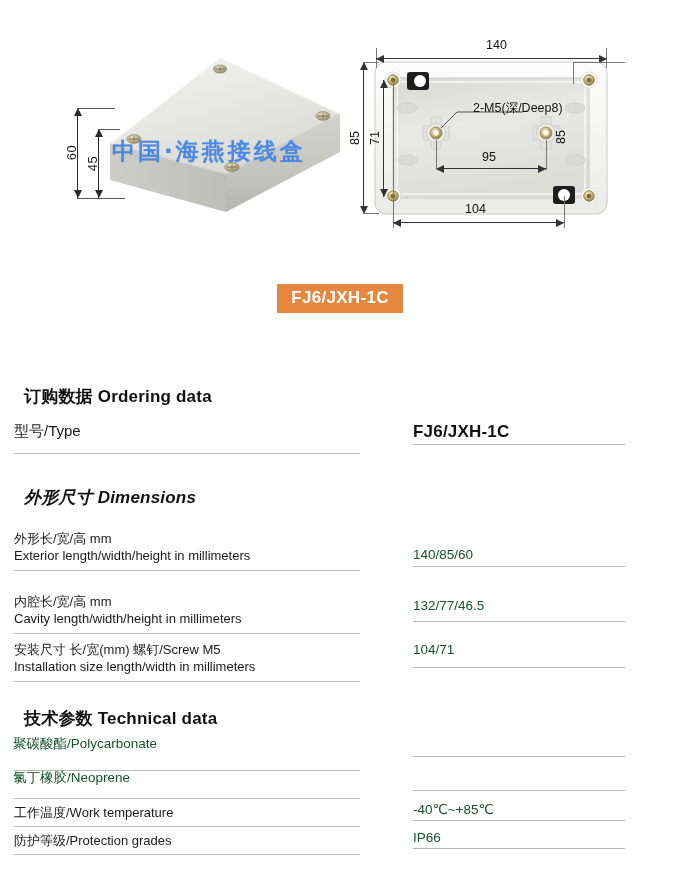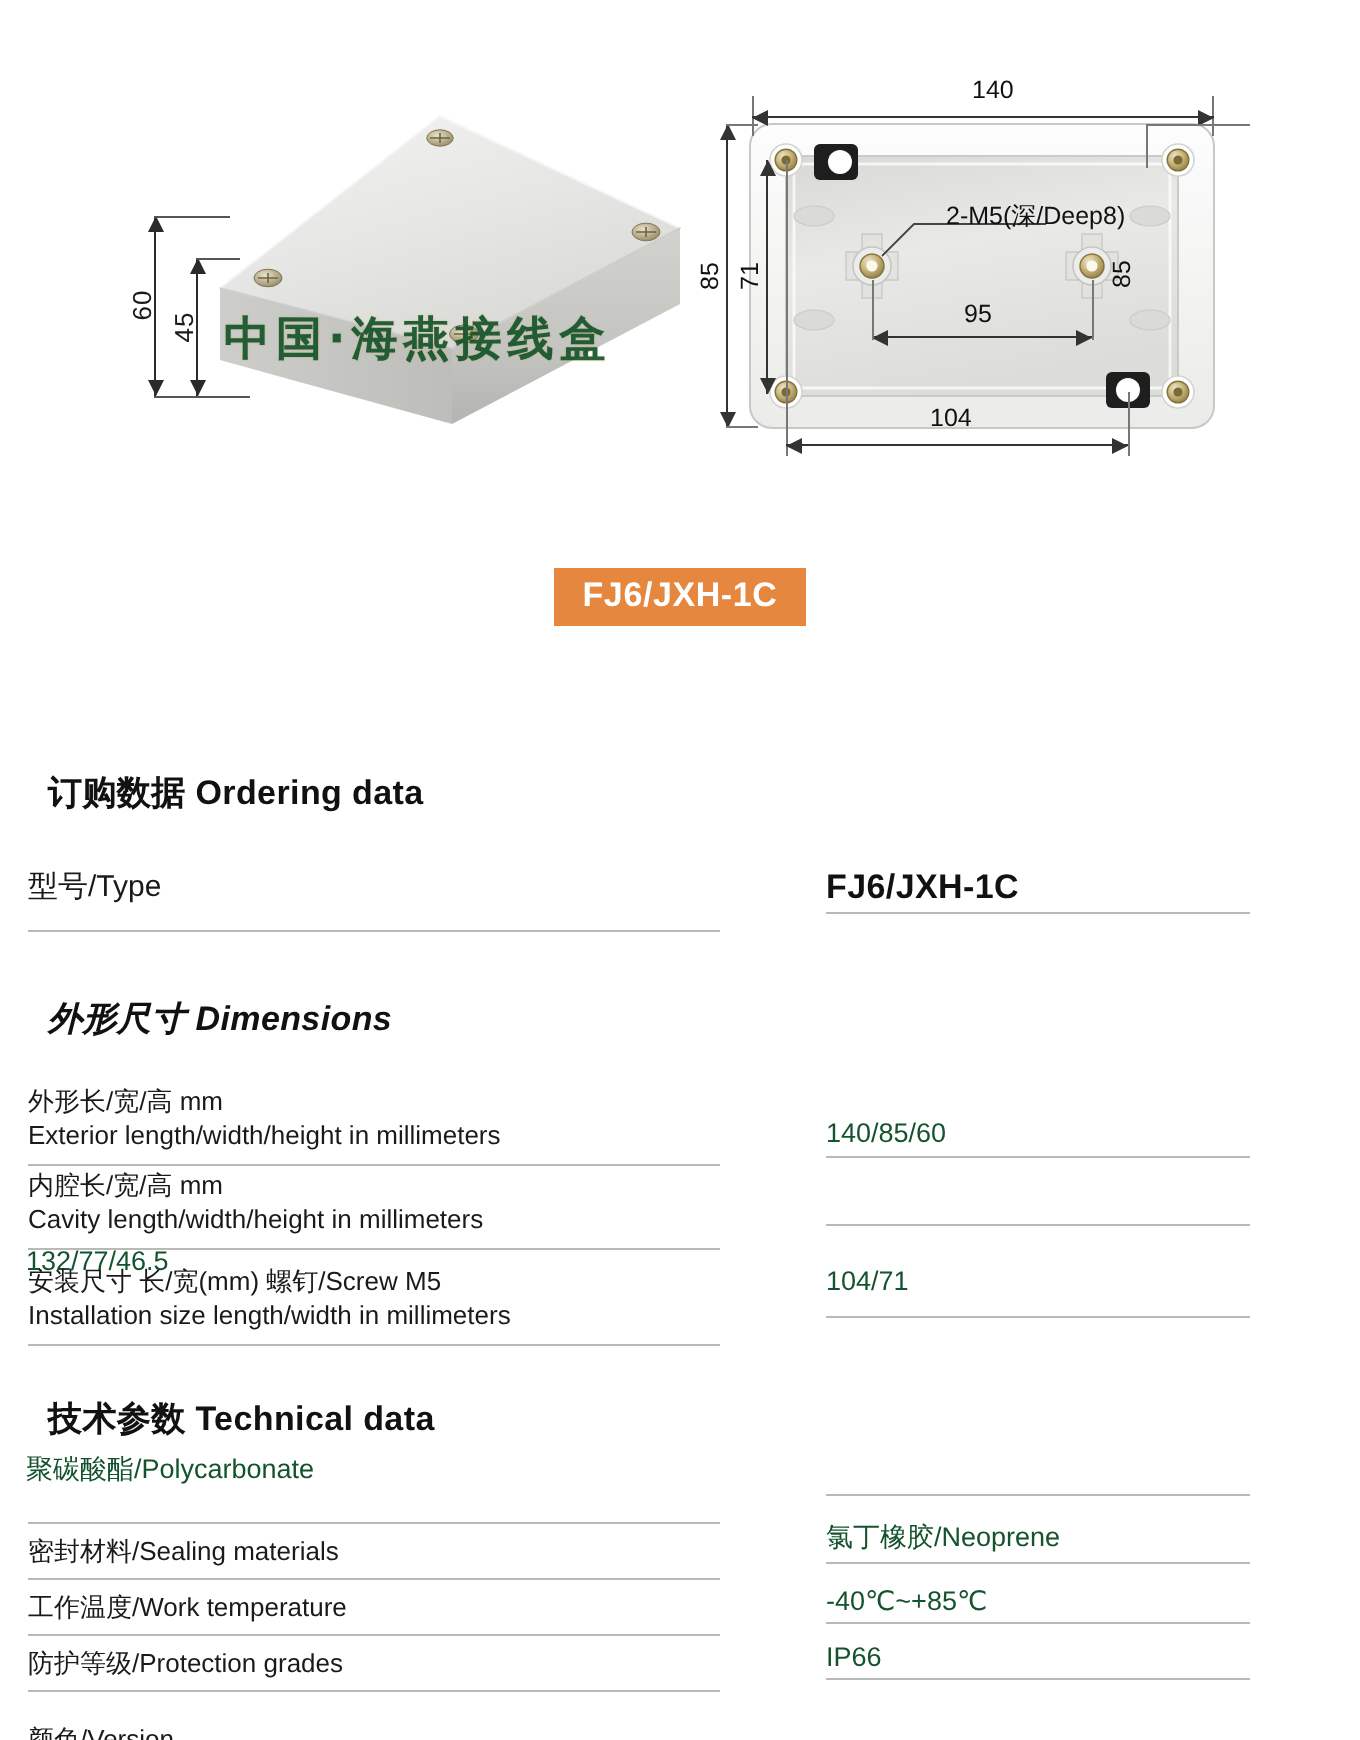--- a/index.html
+++ b/index.html
@@ -61,24 +61,24 @@
   }
 
   .box-photo {
     position: absolute;
     left: 108px; top: 52px;
     width: 235px; height: 160px;
   }
 
   .watermark {
     position: absolute;
-    left: 112px; top: 154px;
+    left: 112px; top: 136px;
     font-size: 23px;
     font-weight: bold;
-    color: #14532d;
+    color: #3b82f6;
     letter-spacing: 3px;
     text-shadow: 0 0 1px rgba(180,160,20,0.55);
     white-space: nowrap;
     opacity: 0.92;
     pointer-events: none;
     font-family: "DejaVu Sans", sans-serif;
   }
 
   
   .drawing-area {
@@ -395,21 +395,21 @@
 </div>
 
 <div class="badge-wrap">
   <span class="model-badge">FJ6/JXH-1C</span>
 </div>
 
 <div class="content">
 
   <div class="section-title">订购数据 Ordering data</div>
 
-  <div class="row" style="margin-top:26px; height:36px;">
+  <div class="row" style="margin-top:14px; height:36px;">
     <div class="col-left">
       <span class="type-label">型号/Type</span>
     </div>
     <div class="col-right">
       <span class="type-value">FJ6/JXH-1C</span>
     </div>
     <div class="rule-left" style="top:31px;"></div>
     <div class="rule-right" style="top:22px;"></div>
   </div>
 
@@ -422,21 +422,21 @@
         <span class="ln">Exterior length/width/height in millimeters</span>
       </div>
     </div>
     <div class="col-right">
       <div class="cell-value" style="margin-top:16px;">140/85/60</div>
     </div>
     <div class="rule-left" style="top:40px;"></div>
     <div class="rule-right" style="top:36px;"></div>
   </div>
 
-  <div class="row" style="margin-top:0; height:42px;flex-direction:column;">
+  <div class="row" style="margin-top:21px; height:42px;">
     <div class="col-left">
       <div class="cell-label">
         <span class="ln">内腔长/宽/高 mm</span>
         <span class="ln">Cavity length/width/height in millimeters</span>
       </div>
     </div>
     <div class="col-right">
       <div class="cell-value" style="margin-top:4px;">132/77/46.5</div>
     </div>
     <div class="rule-left" style="top:40px;"></div>
@@ -461,23 +461,20 @@
 
   <div class="row" style="margin-top:18px; height:24px;">
     <div class="col-right">
       <div class="cell-value" style="margin-top:-13px;">聚碳酸酯/Polycarbonate</div>
     </div>
     <div class="rule-left" style="top:22px;"></div>
     <div class="rule-right" style="top:8px;"></div>
   </div>
 
   <div class="row" style="margin-top:4px; height:24px;">
-    <div class="col-left">
-      <div class="cell-label">密封材料/Sealing materials</div>
-    </div>
     <div class="col-right">
       <div class="cell-value" style="margin-top:-7px;">氯丁橡胶/Neoprene</div>
     </div>
     <div class="rule-left" style="top:22px;"></div>
     <div class="rule-right" style="top:14px;"></div>
   </div>
 
   <div class="row" style="margin-top:4px; height:24px;">
     <div class="col-left">
       <div class="cell-label">工作温度/Work temperature</div>

